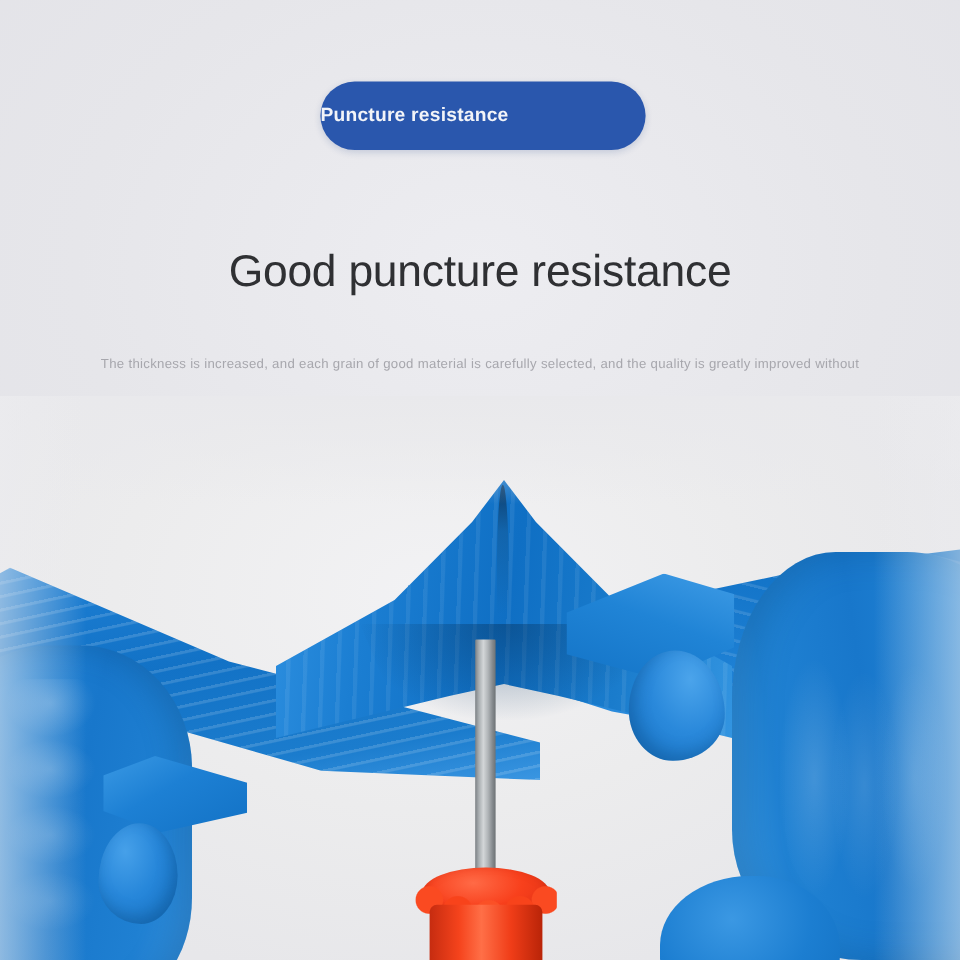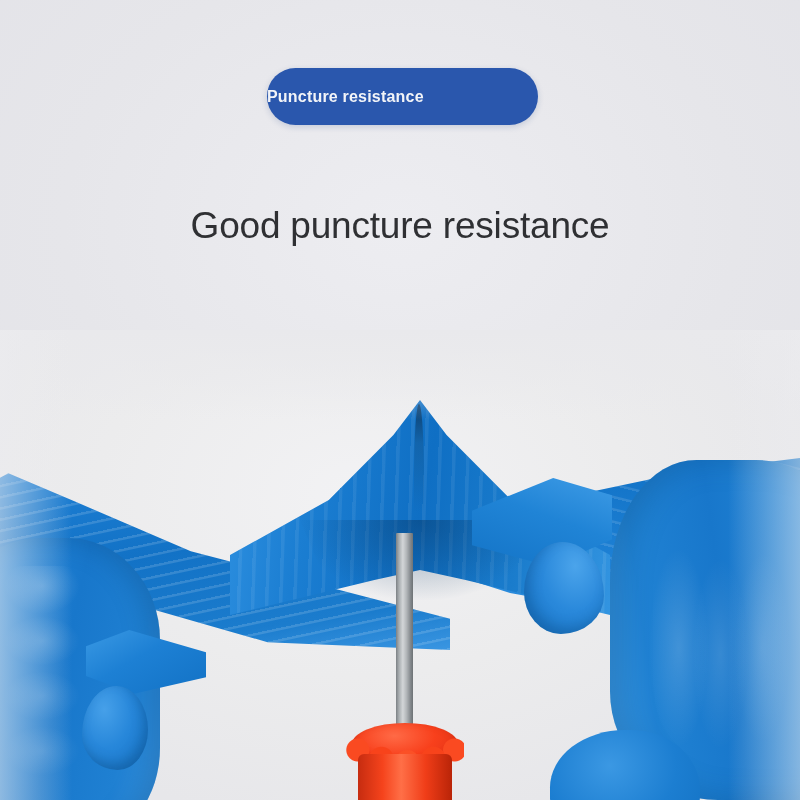--- a/index.html
+++ b/index.html
@@ -278,20 +278,24 @@
 <body>
 
 <div class="page">
 
   <div class="badge">
     <span class="badge-label">Puncture resistance</span>
   </div>
 
   <h1 class="headline">Good puncture resistance</h1>
 
+  <div class="subcopy">
+    <span class="line">The thickness is increased, and each grain of good material is carefully selected, and the quality is greatly improved without</span>
+    <span class="line">using inferior materials, and the toughness is stronger</span>
+  </div>
 
   <div class="photo">
     <div class="photo-bg"></div>
 
     <div class="wing-left"></div>
     <div class="wing-left-sheen"></div>
 
     <div class="wing-right"></div>
     <div class="wing-right-sheen"></div>
 

